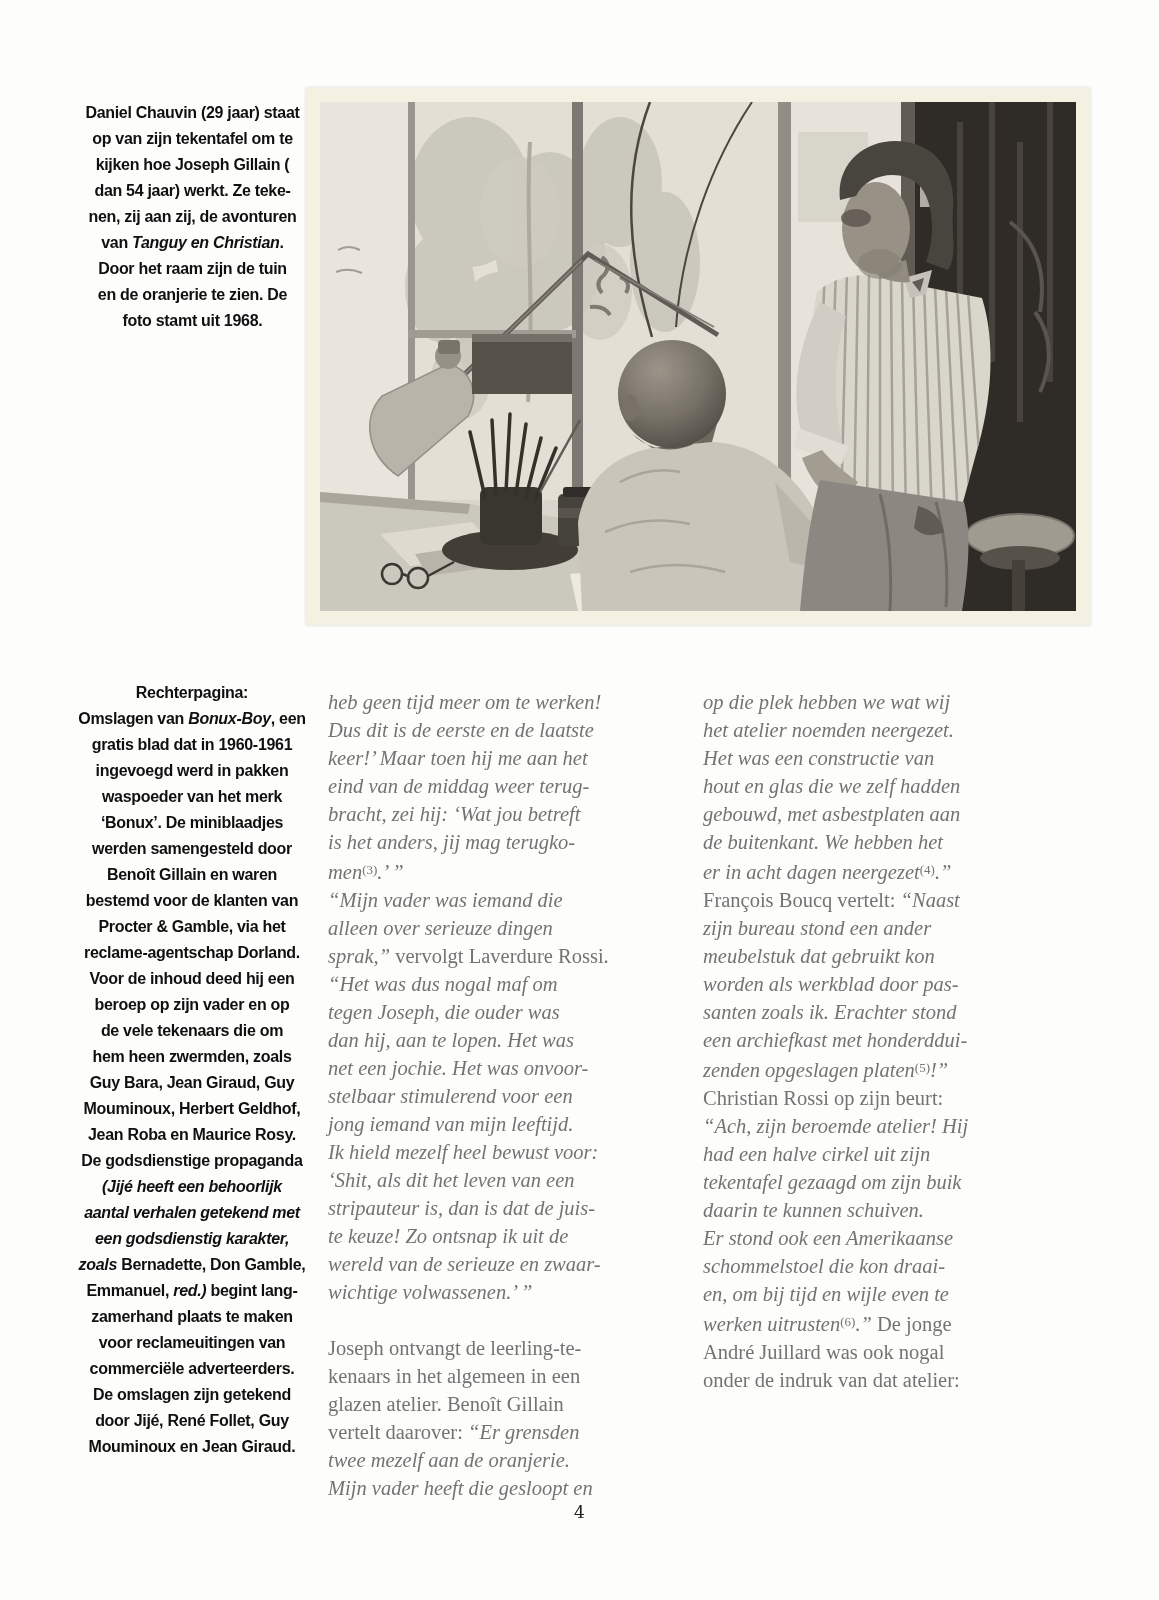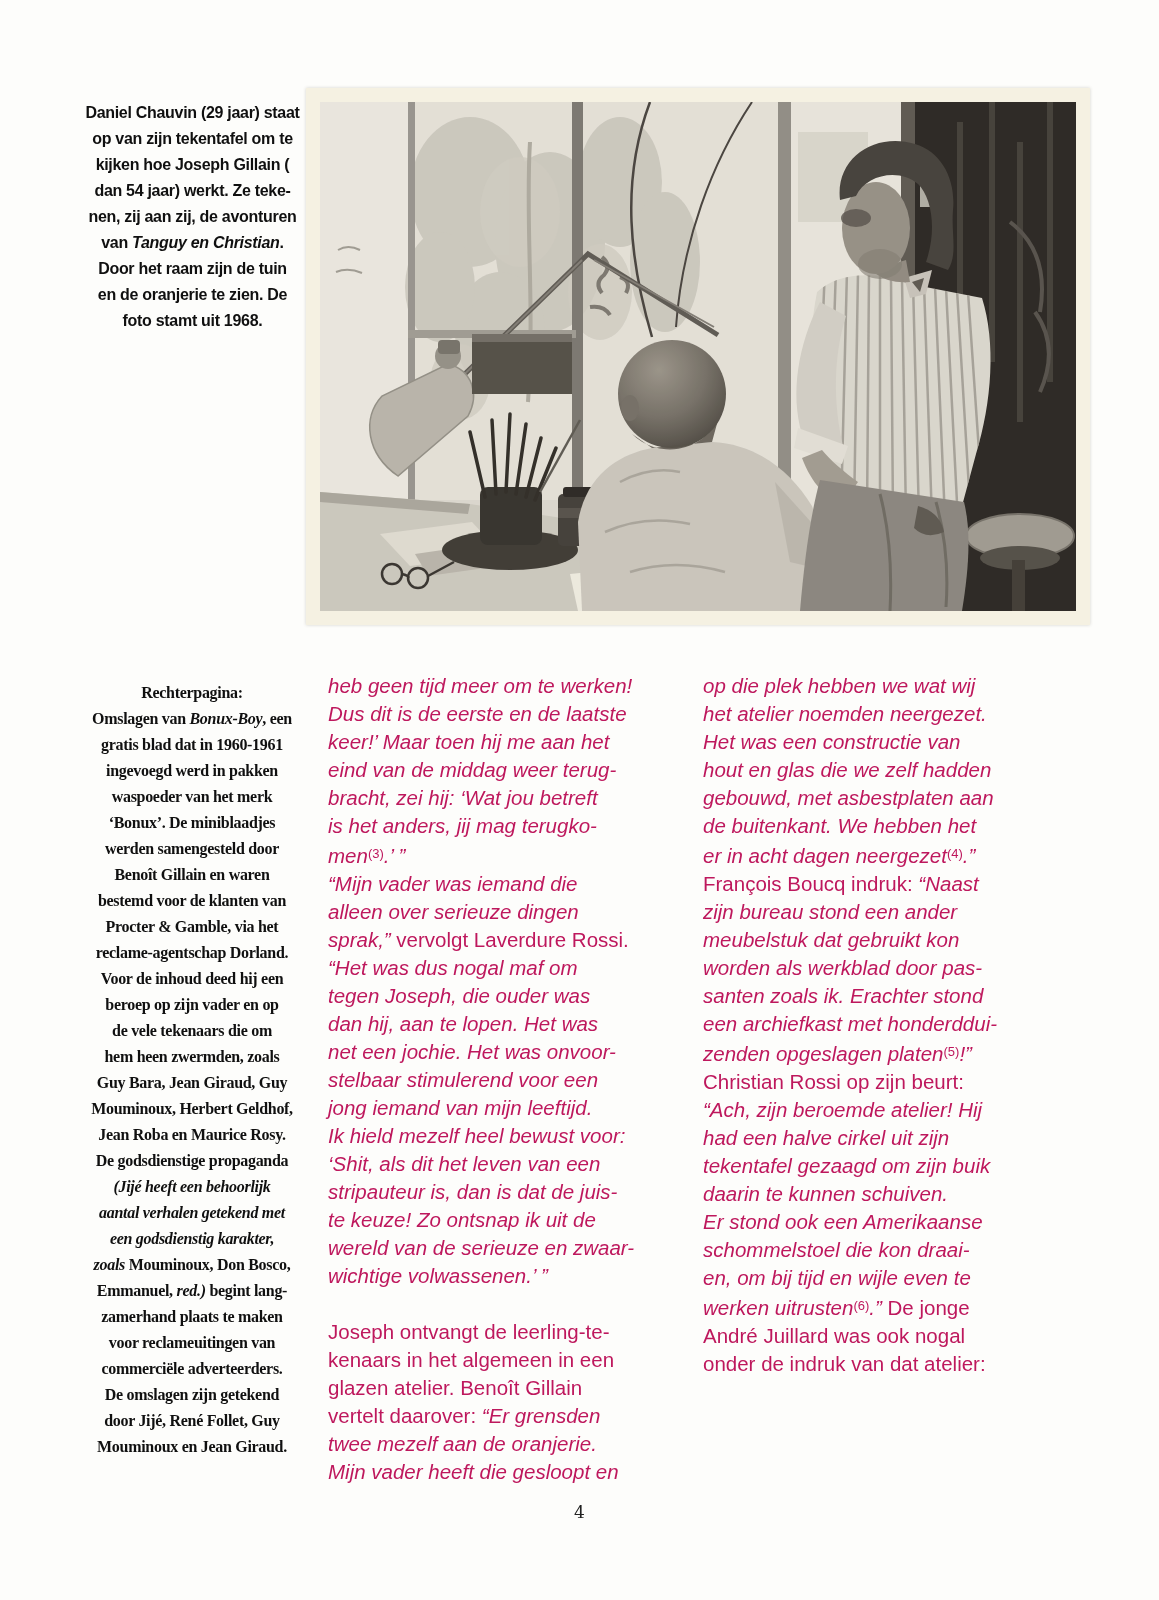--- a/index.html
+++ b/index.html
@@ -26,29 +26,29 @@
     position:absolute;
     text-align:center;
     font-weight:bold;
     font-size:16px;
     line-height:26px;
     letter-spacing:-0.3px;
     color:#101010;
     white-space:pre-line;
   }
   .caption-top{left:75px;top:100px;width:235px;}
-  .caption-left{left:72px;top:680px;width:240px;font-family:Liberation Serif, serif;}
+  .caption-left{left:72px;top:680px;width:240px;}
   .run-ci{font-style:italic;}
 
   
   .col{
-    position:absolute;top:672px;
-    font-family:Liberation Sans, sans-serif;
+    position:absolute;top:688px;
+    font-family:Liberation Serif, serif;
     font-size:20.5px;line-height:28px;
-    color:#be185d;
+    color:#737373;
     white-space:pre-line;
   }
   .col-mid{left:328px;width:356px;}
   .col-right{left:703px;width:378px;}
   .run-s{font-style:normal;}
   .run-si{font-style:italic;}
   .run-sup{font-style:normal;font-size:13px;vertical-align:5px;letter-spacing:0;}
 
   .page-number{
     position:absolute;left:0;top:1502px;width:1159px;
@@ -205,21 +205,21 @@
 beroep op zijn vader en op
 de vele tekenaars die om
 hem heen zwermden, zoals
 Guy Bara, Jean Giraud, Guy
 Mouminoux, Herbert Geldhof,
 Jean Roba en Maurice Rosy.
 De godsdienstige propaganda
 </span><span class="run-ci">(Jijé heeft een behoorlijk
 aantal verhalen getekend met
 een godsdienstig karakter,
-zoals </span><span class="run-c">Mouminoux, Don Bosco,
+zoals </span><span class="run-c">Bernadette, Don Gamble,
 Emmanuel, </span><span class="run-ci">red.)</span><span class="run-c"> begint lang-
 zamerhand plaats te maken
 voor reclameuitingen van
 commerciële adverteerders.
 De omslagen zijn getekend
 door Jijé, René Follet, Guy
 Mouminoux en Jean Giraud.</span></div>
 
   <div class="col col-mid"><span class="run-si">heb geen tijd meer om te werken!
 Dus dit is de eerste en de laatste
@@ -251,21 +251,21 @@
 twee mezelf aan de oranjerie.
 Mijn vader heeft die gesloopt en</span></div>
 
   <div class="col col-right"><span class="run-si">op die plek hebben we wat wij
 het atelier noemden neergezet.
 Het was een constructie van
 hout en glas die we zelf hadden
 gebouwd, met asbestplaten aan
 de buitenkant. We hebben het
 er in acht dagen neergezet</span><span class="run-sup">(4)</span><span class="run-si">.”
-</span><span class="run-s">François Boucq indruk: </span><span class="run-si">“Naast
+</span><span class="run-s">François Boucq vertelt: </span><span class="run-si">“Naast
 zijn bureau stond een ander
 meubelstuk dat gebruikt kon
 worden als werkblad door pas-
 santen zoals ik. Erachter stond
 een archiefkast met honderddui-
 zenden opgeslagen platen</span><span class="run-sup">(5)</span><span class="run-si">!”
 </span><span class="run-s">Christian Rossi op zijn beurt:
 </span><span class="run-si">“Ach, zijn beroemde atelier! Hij
 had een halve cirkel uit zijn
 tekentafel gezaagd om zijn buik

